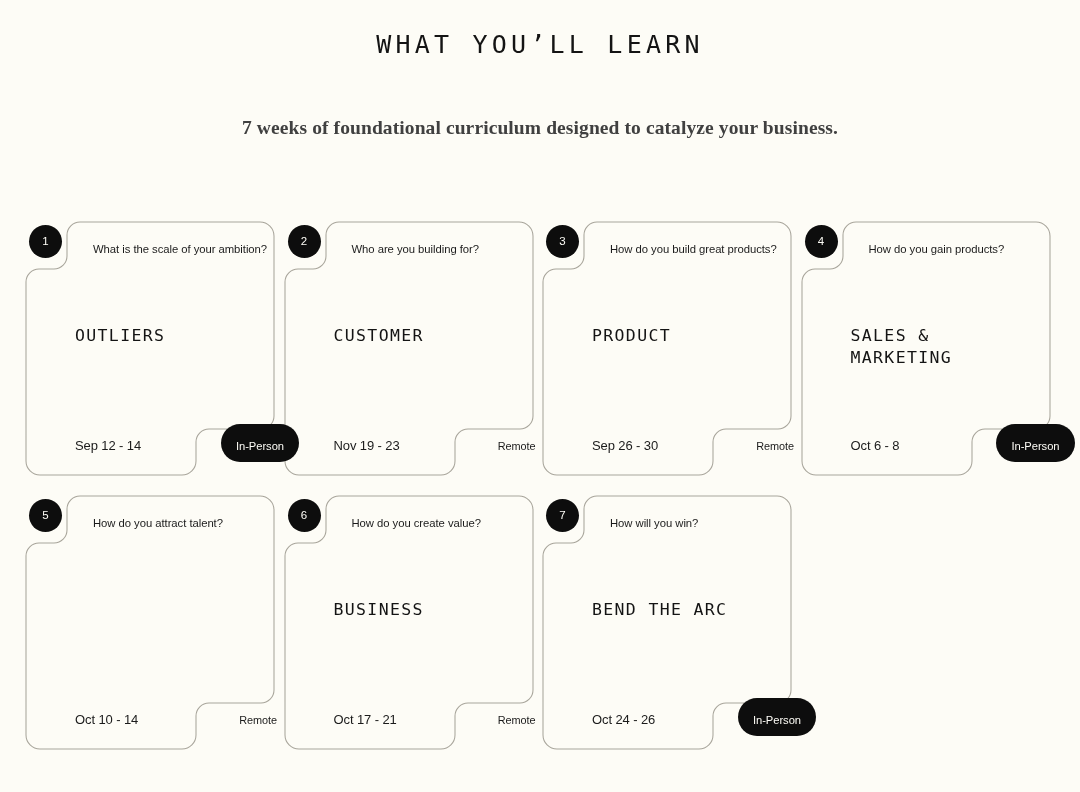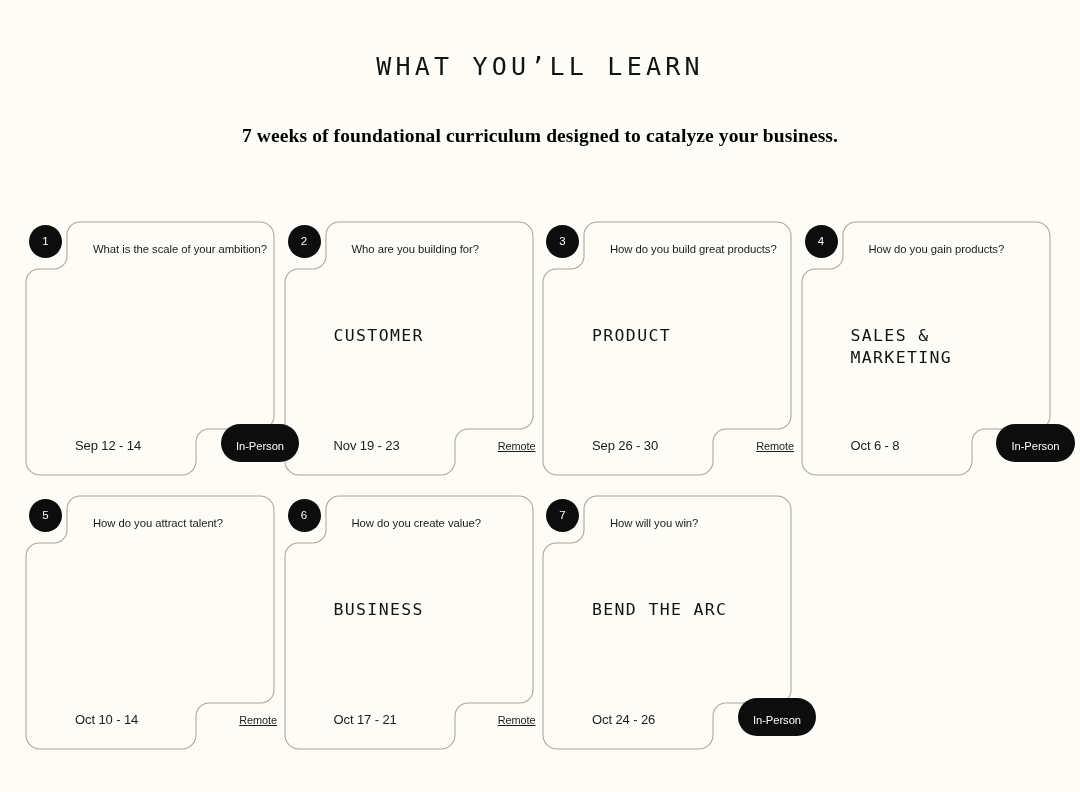--- a/index.html
+++ b/index.html
@@ -15,38 +15,38 @@
   body {
     font-family: "Liberation Sans", sans-serif;
     color: #141414;
     position: relative;
   }
 
   
   .header {
     width: 100%;
     text-align: center;
-    padding-top: 54px;
+    padding-top: 32px;
   }
 
   .page-title {
     font-family: "DejaVu Sans Mono", "Liberation Mono", monospace;
     font-size: 25px;
     font-weight: 400;
     letter-spacing: 4.2px;
     color: #141414;
     line-height: 1;
   }
 
   .page-subtitle {
-    margin-top: 45px;
+    margin-top: 59px;
     font-family: "Liberation Serif", "DejaVu Serif", serif;
     font-size: 19.5px;
     font-weight: 700;
-    color: #000000;
+    color: #404040;
     line-height: 1.2;
     letter-spacing: 0.1px;
   }
 
   
   .cards-grid {
     position: absolute;
     top: 222px;
     left: 26px;
     width: 1034px;
@@ -160,40 +160,40 @@
     border-radius: 999px;
     padding: 17px 15px 10px;
     font-size: 11.2px;
   }
 
   .card-format.plain {
     right: -3px;
     bottom: 23px;
     color: #1b1b1b;
     background: transparent;
-    text-decoration: underline;
   }
 </style>
 </head>
 <body>
 
 <div class="header">
   <h1 class="page-title">WHAT YOU’LL LEARN</h1>
   <p class="page-subtitle">7 weeks of foundational curriculum designed to catalyze your business.</p>
 </div>
 
 <div class="cards-grid" id="cards-grid">
     <div class="card">
       <svg class="card-svg" viewBox="0 0 248 253" aria-hidden="true">
         <path class="card-outline" d="M 54 0 L 234 0 A 14 14 0 0 1 248 14 L 248 194 A 13 13 0 0 1 235 207 L 183 207 A 13 13 0 0 0 170 220 L 170 239 A 14 14 0 0 1 156 253 L 14 253 A 14 14 0 0 1 0 239 L 0 60 A 13 13 0 0 1 13 47 L 28 47 A 13 13 0 0 0 41 34 L 41 13 A 13 13 0 0 1 54 0 Z"></path>
       </svg>
       <div class="num-badge">
         <span class="num-badge-label">1</span>
       </div>
       <div class="card-question">What is the scale of your ambition?</div>
+      <div class="card-topic">OUTLIERS</div>
       <div class="card-date">Sep 12 - 14</div>
       <div class="card-format pill">In-Person</div>
     </div>
     <div class="card">
       <svg class="card-svg" viewBox="0 0 248 253" aria-hidden="true">
         <path class="card-outline" d="M 54 0 L 234 0 A 14 14 0 0 1 248 14 L 248 194 A 13 13 0 0 1 235 207 L 183 207 A 13 13 0 0 0 170 220 L 170 239 A 14 14 0 0 1 156 253 L 14 253 A 14 14 0 0 1 0 239 L 0 60 A 13 13 0 0 1 13 47 L 28 47 A 13 13 0 0 0 41 34 L 41 13 A 13 13 0 0 1 54 0 Z"></path>
       </svg>
       <div class="num-badge">
         <span class="num-badge-label">2</span>
       </div>

